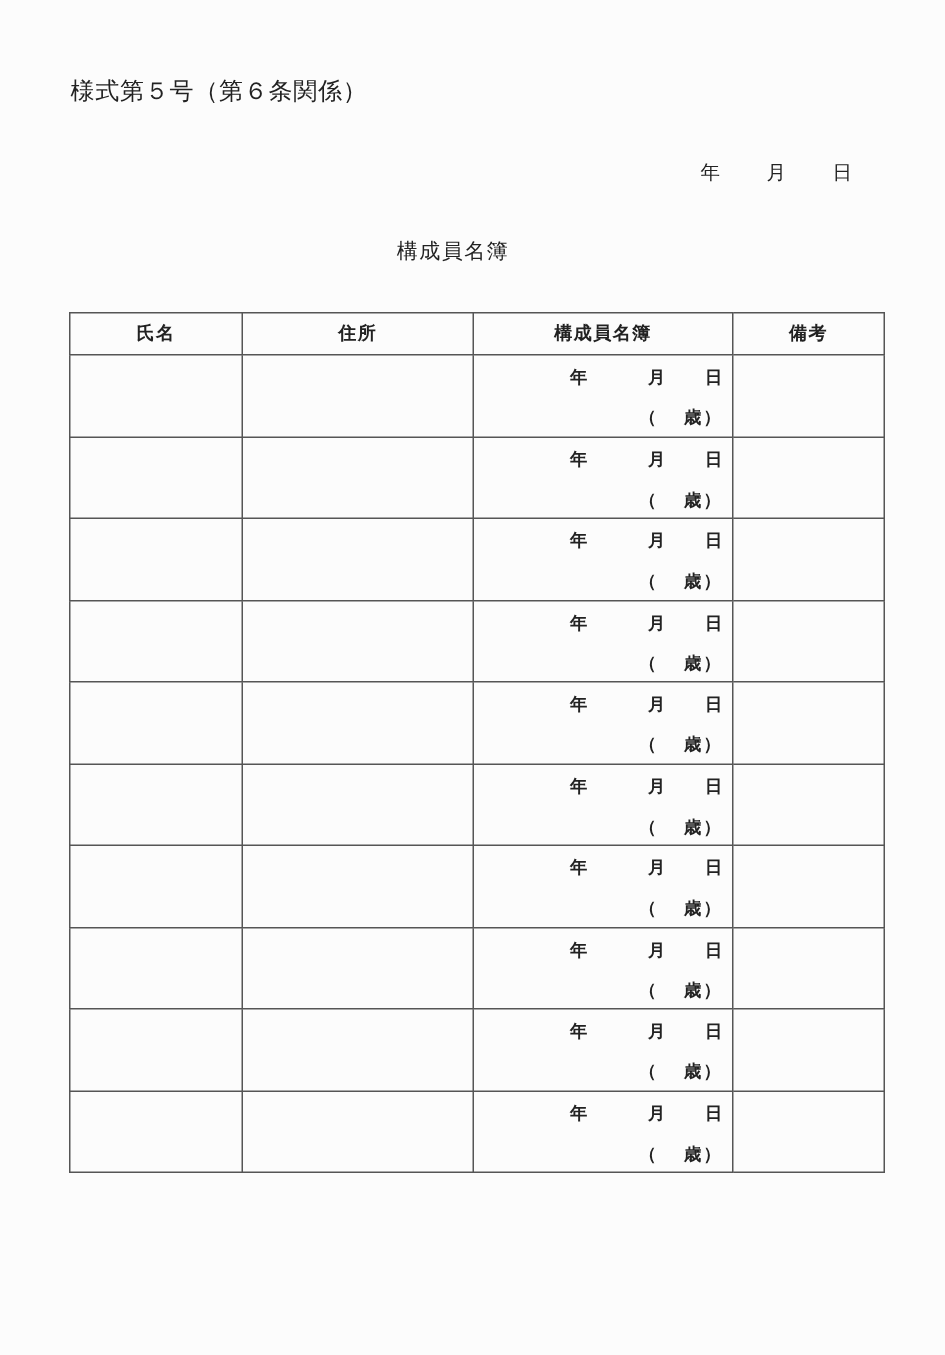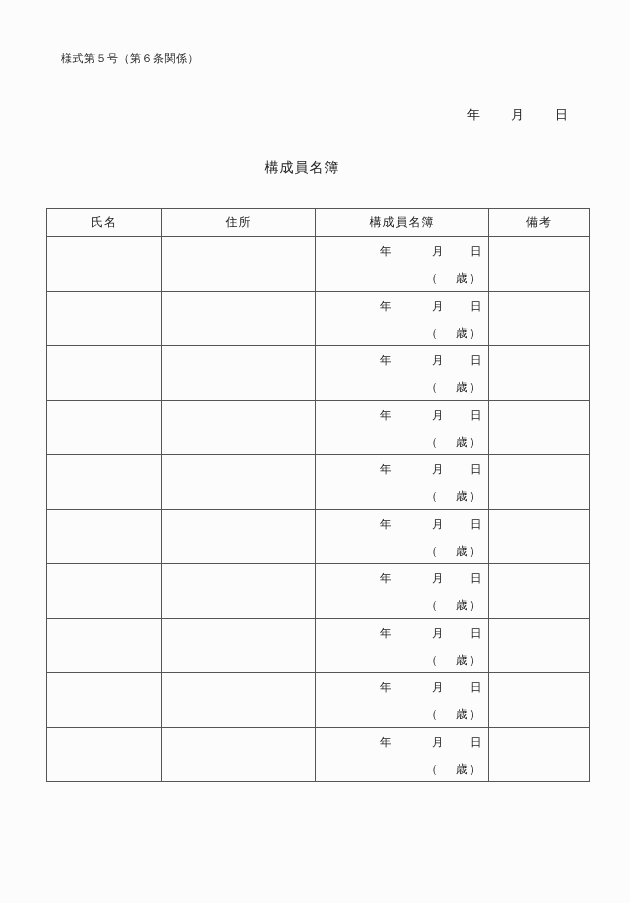--- a/index.html
+++ b/index.html
@@ -1,30 +1,30 @@
 <!DOCTYPE html>
 <html><head>
 <meta charset="utf-8">
 <style>
   html, body { margin: 0; padding: 0; }
   body {
     width: 630px; height: 903px; background: #fcfcfc; position: relative;
     font-family: "DejaVu Serif", "Liberation Serif", serif; color: #222;
     overflow: hidden;
   }
-  .form-number { position: absolute; left: 61px; top: 51px; font-size: 11px; letter-spacing: 0.5px; }
+  .form-number { position: absolute; left: 47px; top: 51px; font-size: 16px; letter-spacing: 0.5px; }
   .date-line { position: absolute; top: 106px; left: 460px; width: 115px; height: 18px; font-size: 13px; }
   .date-line span { position: absolute; top: 0; }
   .doc-title { position: absolute; top: 159px; left: 0; width: 604px; text-align: center; font-size: 14px; letter-spacing: 1px; }
   table.roster {
     position: absolute; left: 46px; top: 208px; border-collapse: collapse;
     table-layout: fixed; width: 543px;
   }
   table.roster th, table.roster td {
-    border: 1px solid #555; padding: 0; font-weight: normal; font-size: 12px;
+    border: 1px solid #555; padding: 0; font-weight: bold; font-size: 12px;
   }
   table.roster th { height: 27px; text-align: center; letter-spacing: 1px; }
   table.roster td { height: 53.5px; position: relative; }
   .dob { position: relative; width: 100%; height: 100%; font-size: 11.5px; }
   .dob span { position: absolute; }
   .dob .y { left: 64px; top: 7px; }
   .dob .m { left: 116px; top: 7px; }
   .dob .d { left: 154px; top: 7px; }
   .dob .po { left: 110px; top: 34px; }
   .dob .age { left: 140px; top: 34px; }

